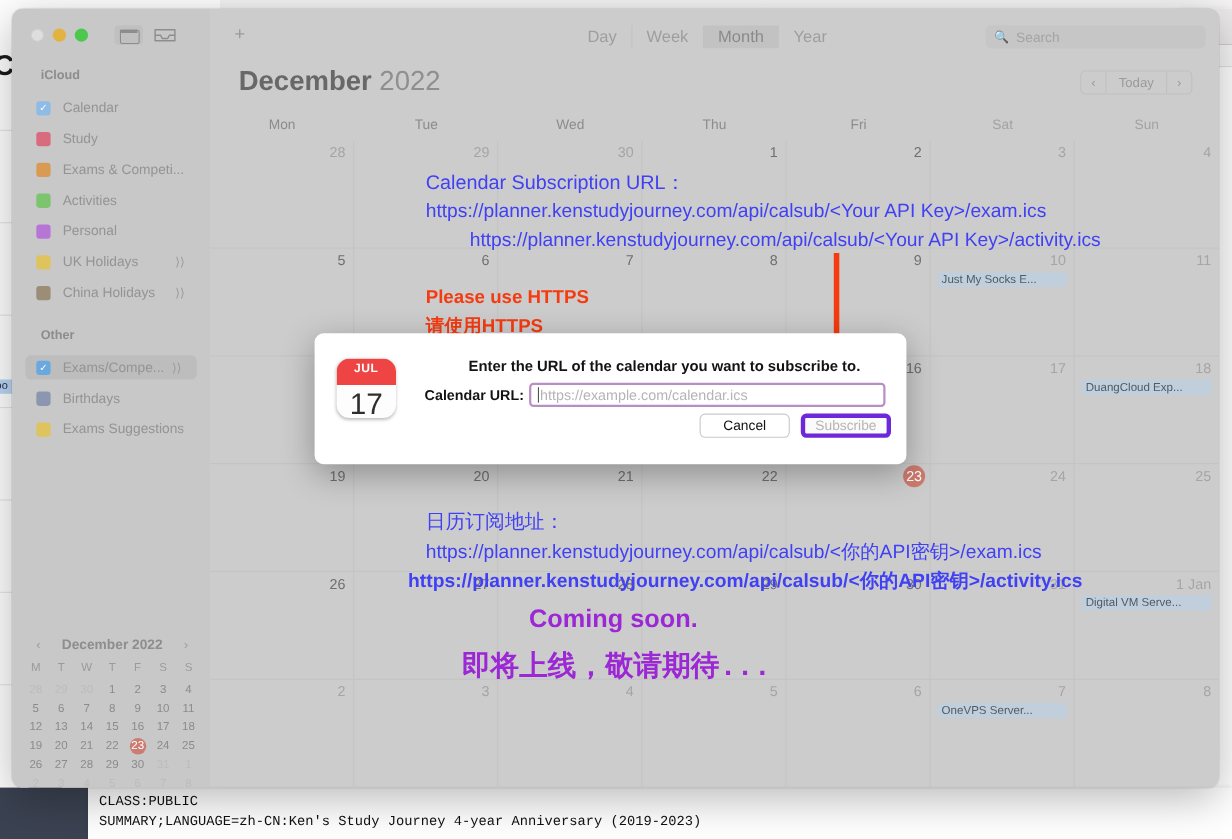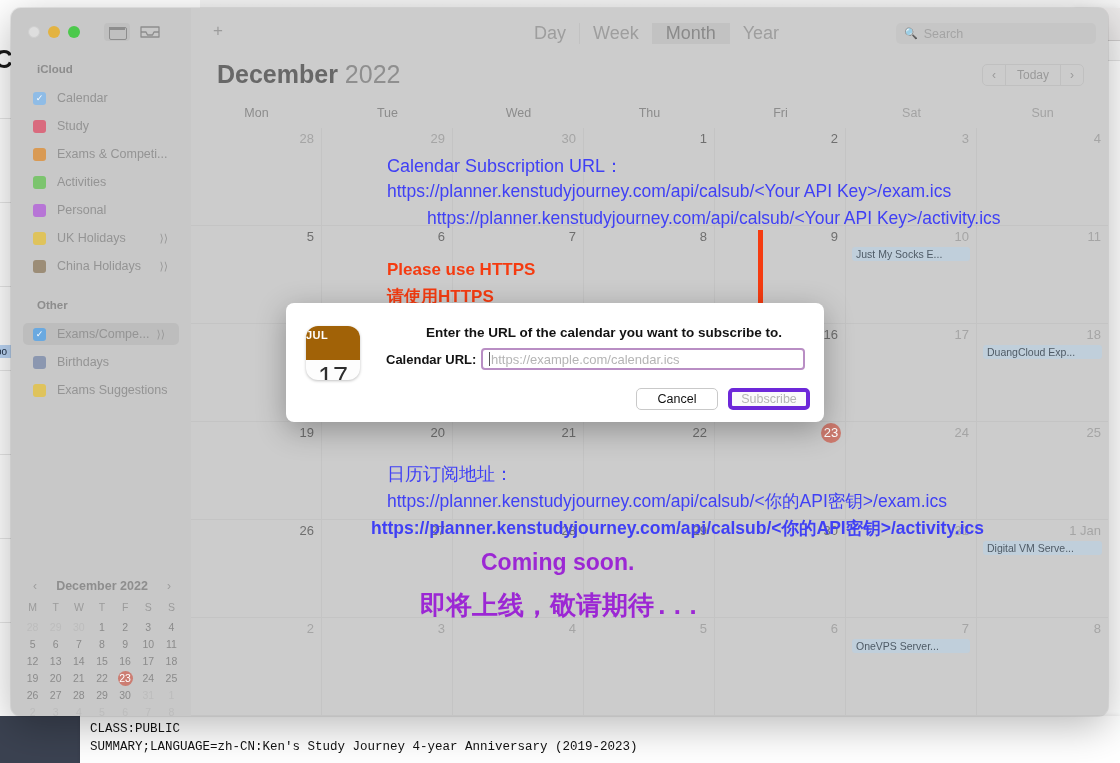--- a/index.html
+++ b/index.html
@@ -148,21 +148,21 @@
 
   
   .main { position:absolute; left:180px; top:0; right:0; bottom:0; background:#cccccc; }
   .toolbar { position:absolute; left:0; top:0; width:917px; height:46px; }
   .plus { position:absolute; left:22px; top:18px; font-size:17px; color:#9c9c9c; line-height:10px;}
   .segctl {
     position:absolute; left:330px; top:15px; height:21px; display:flex;
     border-radius:5px; overflow:hidden;
   }
   .seg {
-    padding:0 13px; line-height:21px; font-size:18px; color:#9e9e9e;
+    padding:0 13px; line-height:21px; font-size:15px; color:#9e9e9e;
     border-right:1px solid #c2c2c2;
   }
   .seg:last-child { border-right:none; }
   .seg.active { background:#c2c2c2; color:#8a8a8a; }
   .search {
     position:absolute; left:705px; top:15px; width:200px; height:21px;
     background:#c6c6c6; border-radius:5px; display:flex; align-items:center;
   }
   .search .mag { margin-left:8px; font-size:11px; color:#a0a0a0;}
   .search .ph { margin-left:6px; font-size:12.5px; color:#a4a4a4;}
@@ -222,41 +222,41 @@
     position:absolute; left:286px; top:303px; width:538px; height:119px;
     background:#ffffff; border-radius:8px;
     box-shadow:0 8px 30px rgba(0,0,0,0.30);
   }
   .sheet-icon {
     position:absolute; left:20px; top:23px; width:54px; height:54px;
     border-radius:12px; background:#fdfdfd; overflow:hidden;
     box-shadow:0 1px 3px rgba(0,0,0,0.25);
   }
   .sheet-icon .top {
-    height:34px; background:#a16207; color:#fff; font-size:11px; font-weight:bold;
-    line-height:18px; letter-spacing:0.5px;
+    height:24px; background:#ef4444; color:#fff; font-size:11px; font-weight:bold;
+    text-align:center; line-height:18px; letter-spacing:0.5px;
   }
   .sheet-icon .num {
     height:36px; line-height:34px; text-align:center; font-size:27px; color:#2e2e2e;
     font-weight:300;
   }
   .sheet-title {
     position:absolute; left:100px; top:22px; font-size:13.5px; font-weight:bold; color:#131313;padding-left:40px;
   }
   .sheet-label {
     position:absolute; left:100px; top:49px; font-size:13px; font-weight:bold; color:#131313;
   }
   .url-input {
     position:absolute; left:195px; top:45px; width:324px; height:22px;
     border:2px solid #b98ec4; border-radius:4px; background:#fff;
     display:flex; align-items:center; padding-left:6px;
   }
   .url-caret { width:1px; height:14px; background:#555; margin-right:1px;}
   .url-ph { font-size:13px; color:#b4b4b4; }
-  .sheet-btns { position:absolute; right:14px; bottom:12px; display:flex; gap:10px;}
+  .sheet-btns { position:absolute; right:14px; bottom:24px; display:flex; gap:10px;}
   .btn {
     height:22px; min-width:82px; border-radius:5px; font-size:12.5px;
     display:flex; align-items:center; justify-content:center;
   }
   .btn.cancel { border:1px solid #c9c9c9; background:#fff; color:#111; }
   .btn.subscribe { border:4px solid #6d28d9; background:#fafafa; color:#b6b6b6; }
 </style>
 </head>
 <body>
 

